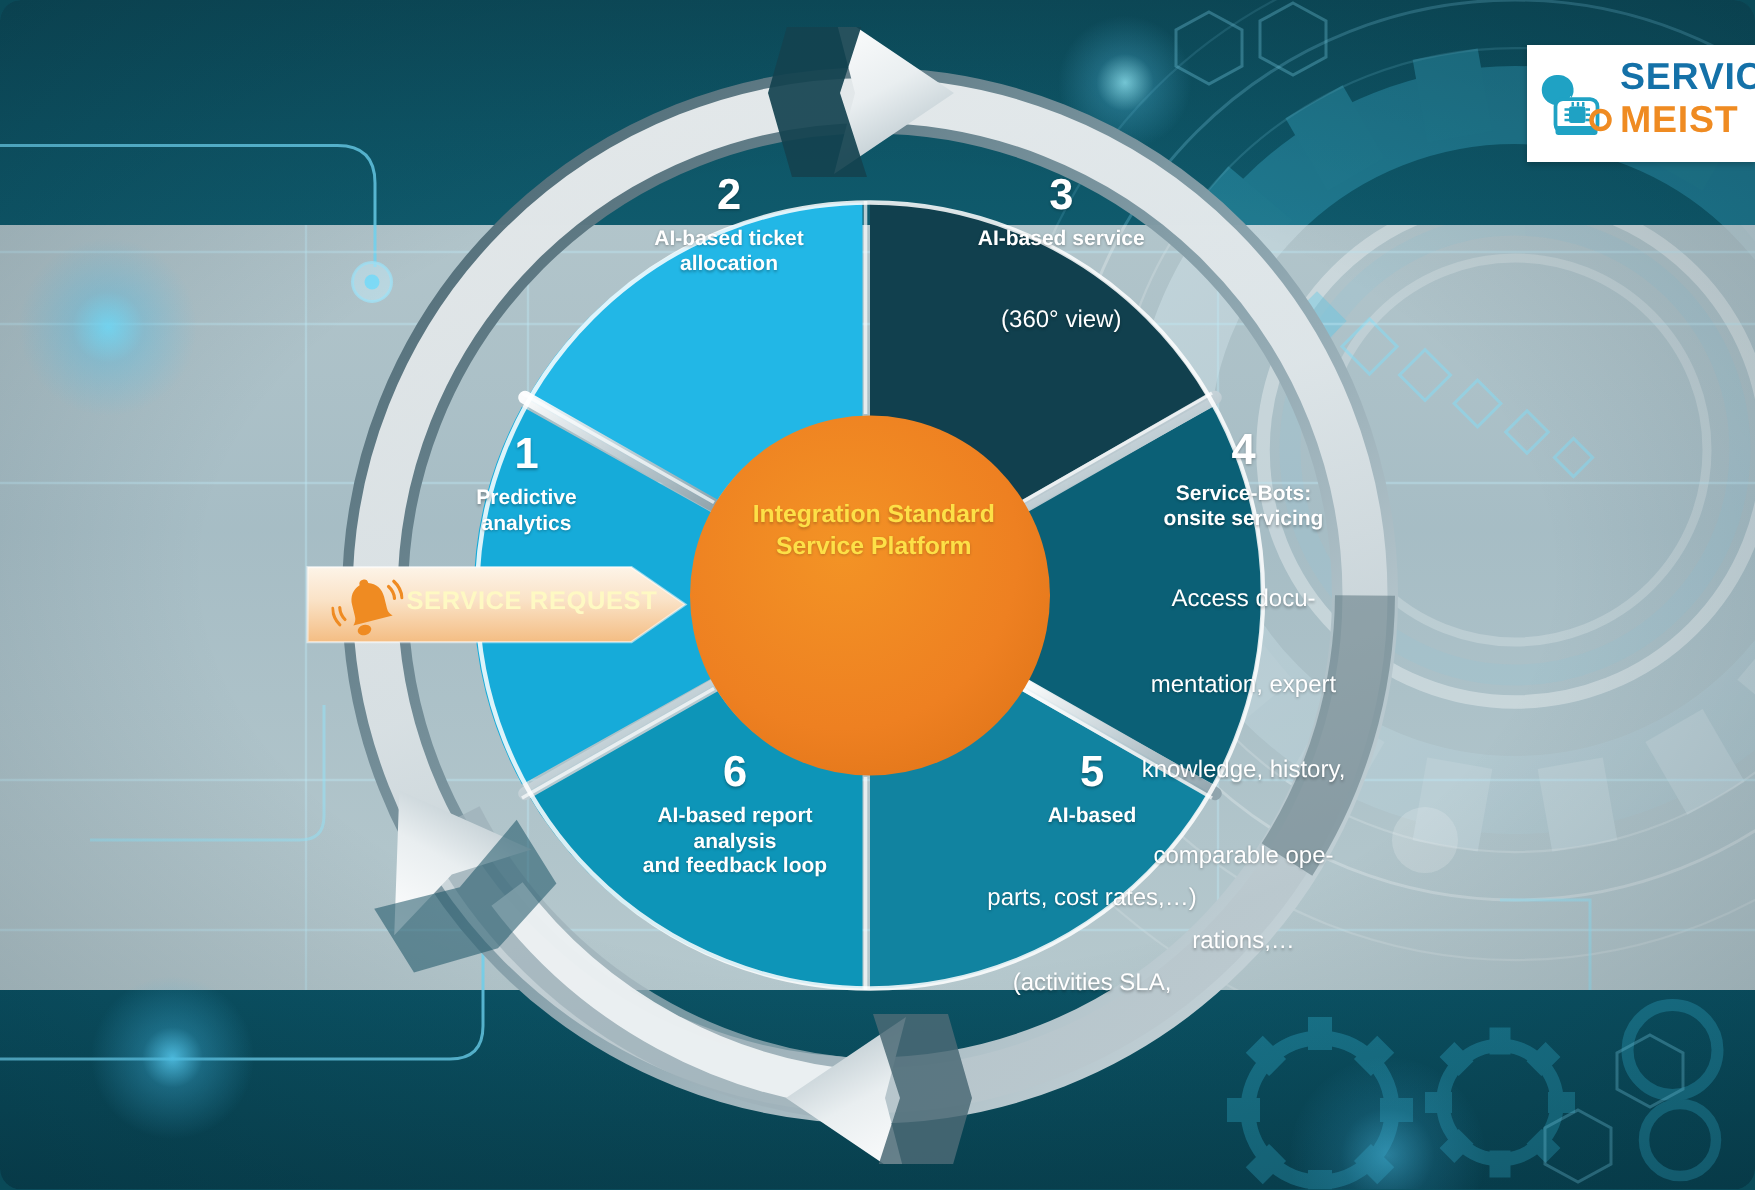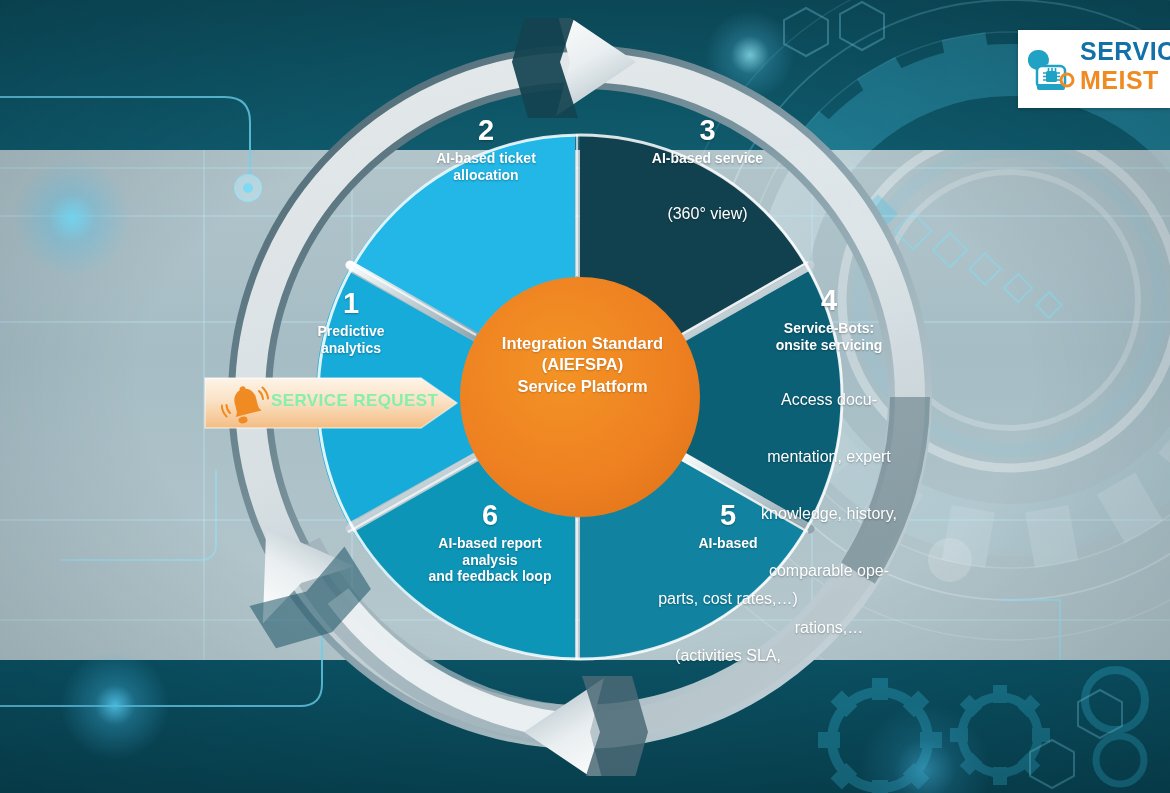--- a/index.html
+++ b/index.html
@@ -1,19 +1,19 @@
 <!DOCTYPE html>
 <html><head>
 <meta charset="utf-8">
 <style>
   html,body{margin:0;padding:0;background:#0a4a58;}
   body{width:1170px;height:793px;overflow:hidden;font-family:"Liberation Sans",sans-serif;}
 
   #stage{position:relative;width:1170px;height:793px;overflow:hidden;
-         background:#0d5768;}
+         background:#0d5768;border-radius:14px;}
 
   
   .bg-band{position:absolute;left:0;width:100%;}
   .band-top{top:0;height:150px;
      background:linear-gradient(180deg,#0d4d5c 0%,#0e5566 55%,#0f5a6c 100%);}
   .band-light{top:150px;height:510px;
      background:linear-gradient(180deg,rgba(190,205,210,.93) 0%,rgba(183,200,207,.90) 40%,rgba(196,210,214,.92) 100%);}
   .band-bottom{top:660px;height:133px;
      background:linear-gradient(180deg,#0b5365 0%,#0a4b5b 60%,#094554 100%);}
 
@@ -52,28 +52,28 @@
   .lbl .sub{font-size:16px;font-weight:normal;display:block;margin-top:38px;}
 
   #lab1{left:48px;top:268px;width:170px;}
   #lab2{left:158px;top:95px;width:220px;}
   #lab3{left:382px;top:95px;width:215px;}
   #lab4{left:520px;top:265px;width:182px;}
   #lab5{left:410px;top:480px;width:200px;}
   #lab6{left:162px;top:480px;width:220px;}
 
   #center-text{position:absolute;left:262px;top:315px;width:205px;text-align:center;
-      color:#ffffff;font-size:16.5px;font-weight:bold;line-height:1.30;
+      color:#fde047;font-size:16.5px;font-weight:bold;line-height:1.30;
       text-shadow:0 1px 2px rgba(0,0,0,.22);}
 
   
   #banner{position:absolute;left:203px;top:372px;width:258px;height:62px;}
   #banner svg{position:absolute;left:0;top:0;}
   #banner .btxt{position:absolute;left:68px;top:19px;font-size:17px;font-weight:bold;
-       color:#86efac;letter-spacing:.4px;white-space:nowrap;}
+       color:#fef9c3;letter-spacing:.4px;white-space:nowrap;}
 </style>
 </head>
 <body>
 
 <div id="stage">
 
   <div class="bg-band band-top"></div>
   <div class="bg-band band-light"></div>
   <div class="bg-band band-bottom"></div>
 
@@ -383,21 +383,20 @@
 
     <div class="lbl" id="lab6">
       <span class="num">6</span>
       <span class="ttl">AI-based report</span>
       <span class="ttl">analysis</span>
       <span class="ttl">and feedback loop</span>
     </div>
 
     <div id="center-text">
       <div>Integration Standard</div>
-      <div>(AIEFSPA)</div>
       <div>Service Platform</div>
     </div>
   </div>
 
   <div id="banner">
     <svg width="258" height="62" viewBox="0 0 258 62">
       <defs>
         <linearGradient id="bnG" x1="0" y1="0" x2="0" y2="1">
           <stop offset="0%" stop-color="#fdf4e8"></stop>
           <stop offset="45%" stop-color="#fae2c6"></stop>

